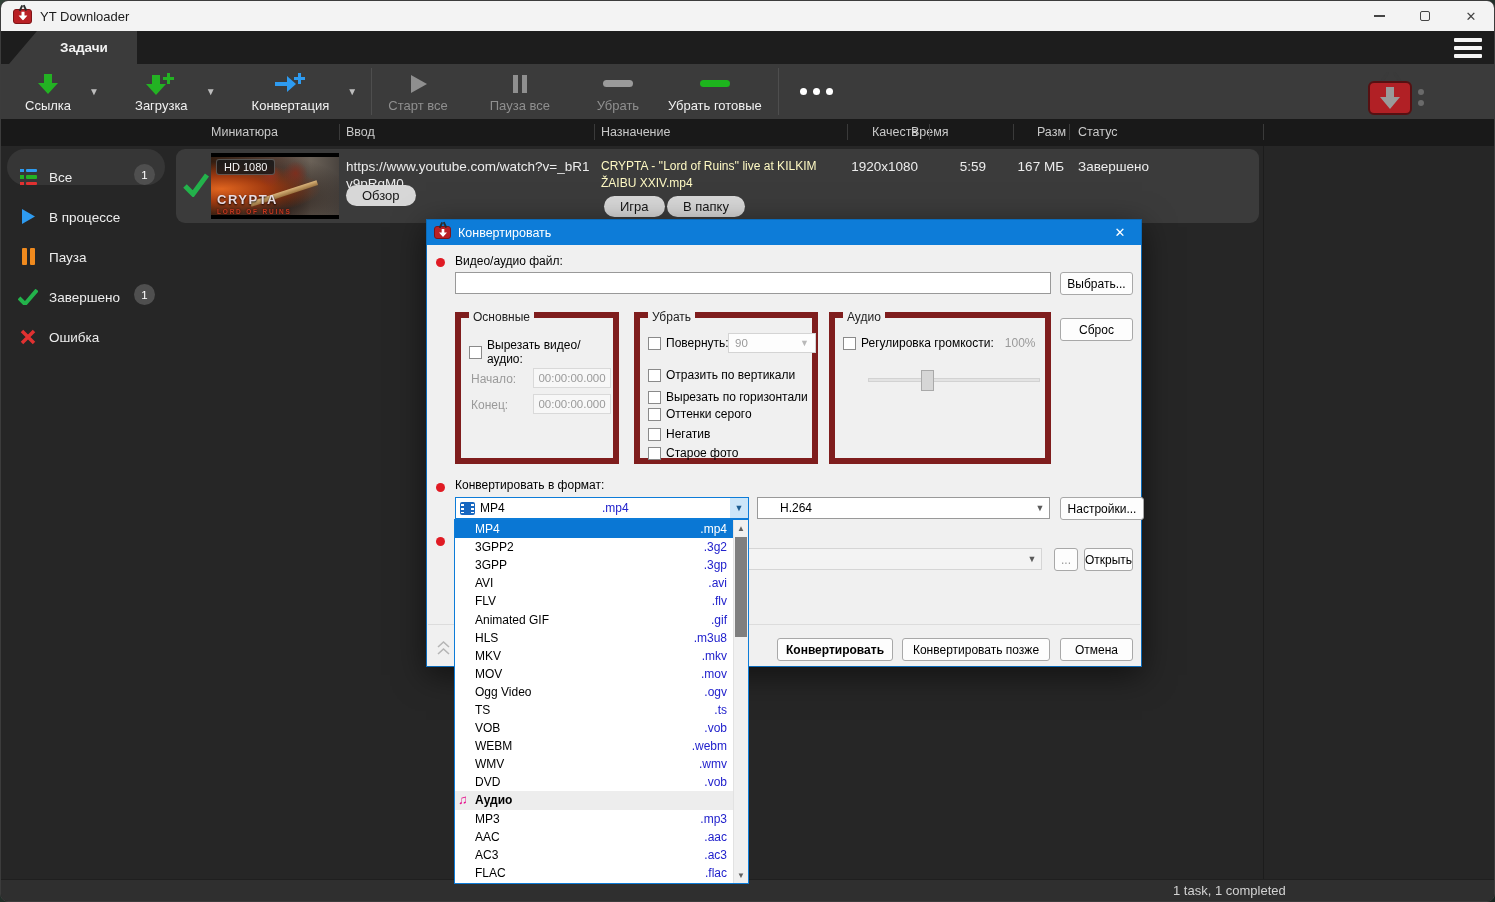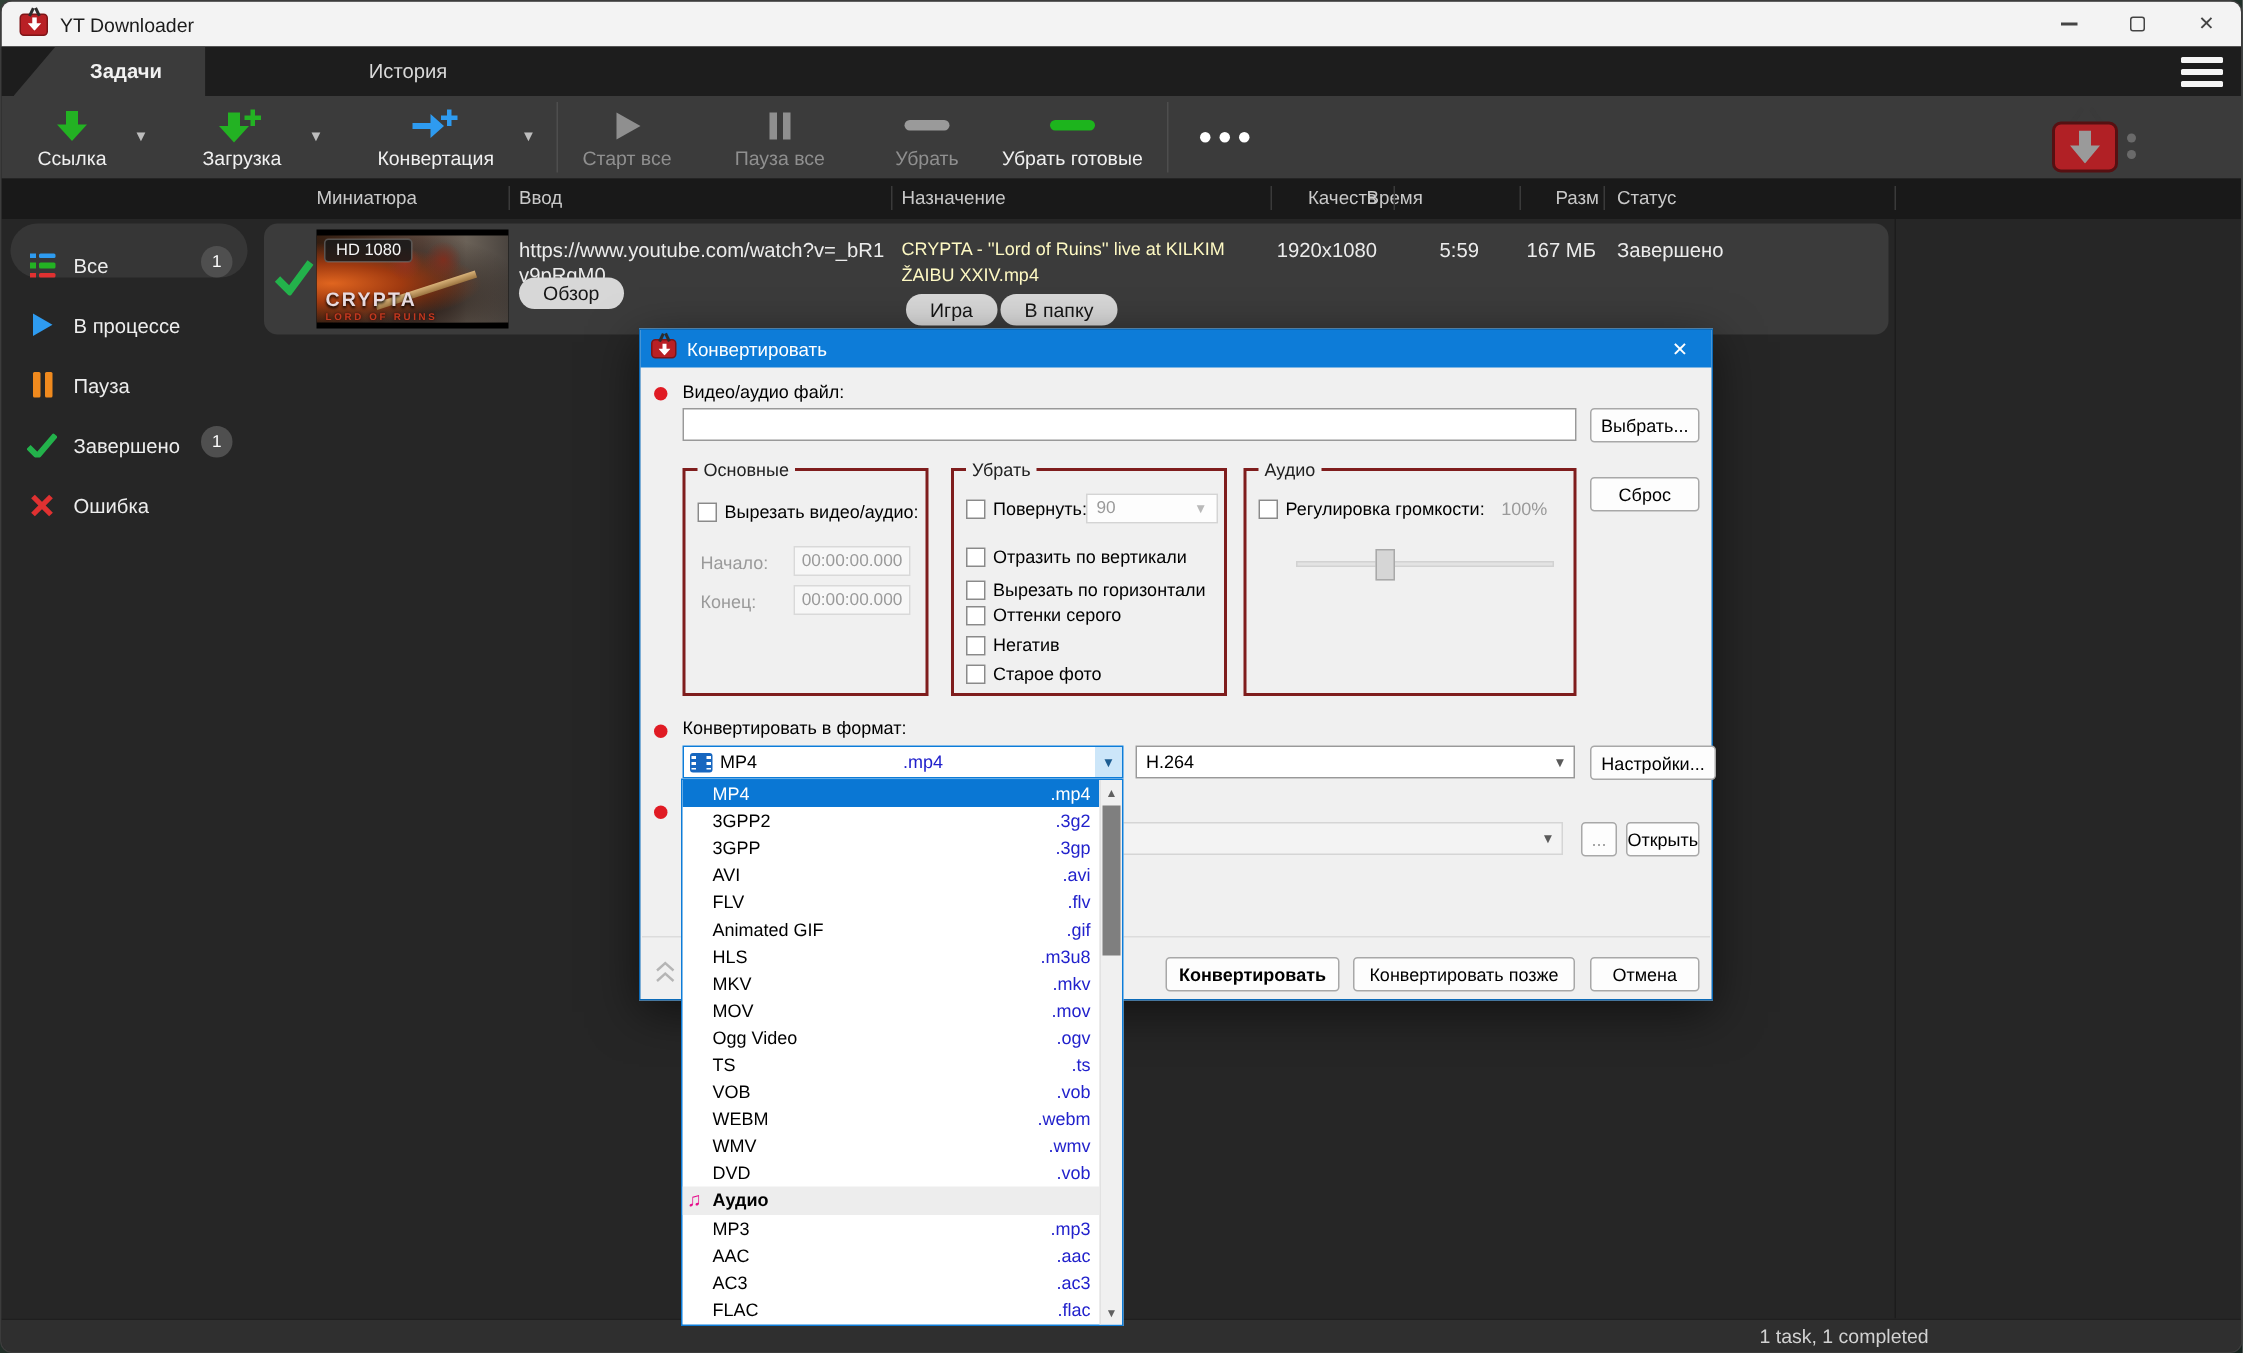--- a/index.html
+++ b/index.html
@@ -104,21 +104,21 @@
   .dialog{ position:absolute; left:425px; top:218px; width:716px; height:448px; background:#f0f0f0; border:1px solid #0b6ab8; box-shadow:0 8px 30px rgba(0,0,0,.55); font-size:12px; color:#000; }
   .dlg-title{ position:absolute; left:0; top:0; right:0; height:25px; background:#0d7cd8; display:flex; align-items:center; }
   .dlg-title .dtext{ color:#fff; font-size:12.5px; margin-left:7px; }
   .dlg-title-icon{ width:17px; height:13px; margin-left:7px; }
   .dlg-close{ margin-left:auto; width:42px; height:100%; display:flex; align-items:center; justify-content:center; color:#fff; font-size:13px; cursor:pointer; }
   .dlg-body{ position:absolute; left:0; top:25px; right:0; bottom:0; }
   .reqdot{ position:absolute; width:9px; height:9px; border-radius:50%; background:#e01b24; }
   .dlabel{ position:absolute; font-size:12px; color:#000; }
   .dinput{ position:absolute; height:22px; background:#fff; border:1px solid #999; font-size:12px; padding:0 4px; font-family:inherit; }
   .dbtn{ position:absolute; height:23px; background:#fdfdfd; border:1px solid #a8a8a8; border-radius:3px; font-size:12px; font-family:inherit; display:flex; align-items:center; justify-content:center; cursor:pointer; }
-  .groupbox{ position:absolute; top:67px; height:152px; border:2px solid #7f1d1d; }
+  .groupbox{ position:absolute; top:67px; height:152px; border:6px solid #7f1d1d; }
   .groupbox .gtitle{ position:absolute; top:-8px; left:8px; background:#f0f0f0; padding:0 4px; color:#222; }
   .cbrow{ position:absolute; display:flex; align-items:center; gap:5px; }
   .cb{ width:13px; height:13px; background:#fff; border:1px solid #8a8a8a; flex:none; }
   .graylab{ color:#9a9a9a; }
   .dfield-dis{ position:absolute; height:20px; background:#f7f7f7; border:1px solid #d9d9d9; color:#9a9a9a; font-size:11.5px; display:flex; align-items:center; justify-content:center; }
   .dselect-dis{ position:absolute; height:20px; background:#fdfdfd; border:1px solid #d4d4d4; color:#9a9a9a; font-size:11.5px; display:flex; align-items:center; padding:0 6px; }
   .dselect-dis .chv{ margin-left:auto; color:#b9b9b9; font-size:9px; }
   .slider{ position:absolute; }
   .slider .track{ position:absolute; left:0; right:0; top:8px; height:4px; background:#e3e3e3; border:1px solid #d2d2d2; }
   .slider .handle{ position:absolute; top:0; width:13px; height:21px; background:#d6d6d6; border:1px solid #a9a9a9; }
@@ -174,23 +174,20 @@
           <span class="max"></span>
         </div>
       <div class="winbtn">✕</div>
     </div>
   </div>
 
   <div class="tabbar">
     <div class="tab-active">
         <span>Задачи</span>
       </div>
-    <div class="tab-inactive">
-        <span>История</span>
-      </div>
     <div class="hamburger">
         <i></i>
         <i></i>
         <i></i>
       </div>
   </div>
 
   <div class="toolbar">
     <div style="width:14px"></div>
     <div class="tbtn">
@@ -465,21 +462,21 @@
       <span class="reqdot" style="left:9px;top:238px"></span>
       <span class="dlabel" style="left:28px;top:233px">Конвертировать в формат:</span>
 
       <div class="combo open" style="left:28px;top:252px;width:294px">
         <span class="filmicon"></span>
         <span class="cname">MP4</span>
         <span class="cext ext">.mp4</span>
         <span class="chevbox">▼</span>
       </div>
       <div class="combo" style="left:330px;top:252px;width:293px">
-        <span class="cname" style="margin-left:6px">H.264</span>
+        <span class="cname" style="margin-left:22px">H.264</span>
         <span class="chevbox">▼</span>
       </div>
       <button class="dbtn" style="left:633px;top:252px;width:84px">Настройки...</button>
 
       <span class="reqdot" style="left:9px;top:292px"></span>
       <div class="combo dis" style="left:28px;top:303px;width:587px">
         <span class="chevbox">▼</span>
       </div>
       <button class="dbtn" style="left:627px;top:303px;width:24px;color:#9a9a9a">...</button>
       <button class="dbtn" style="left:657px;top:303px;width:49px">Открыть</button>

